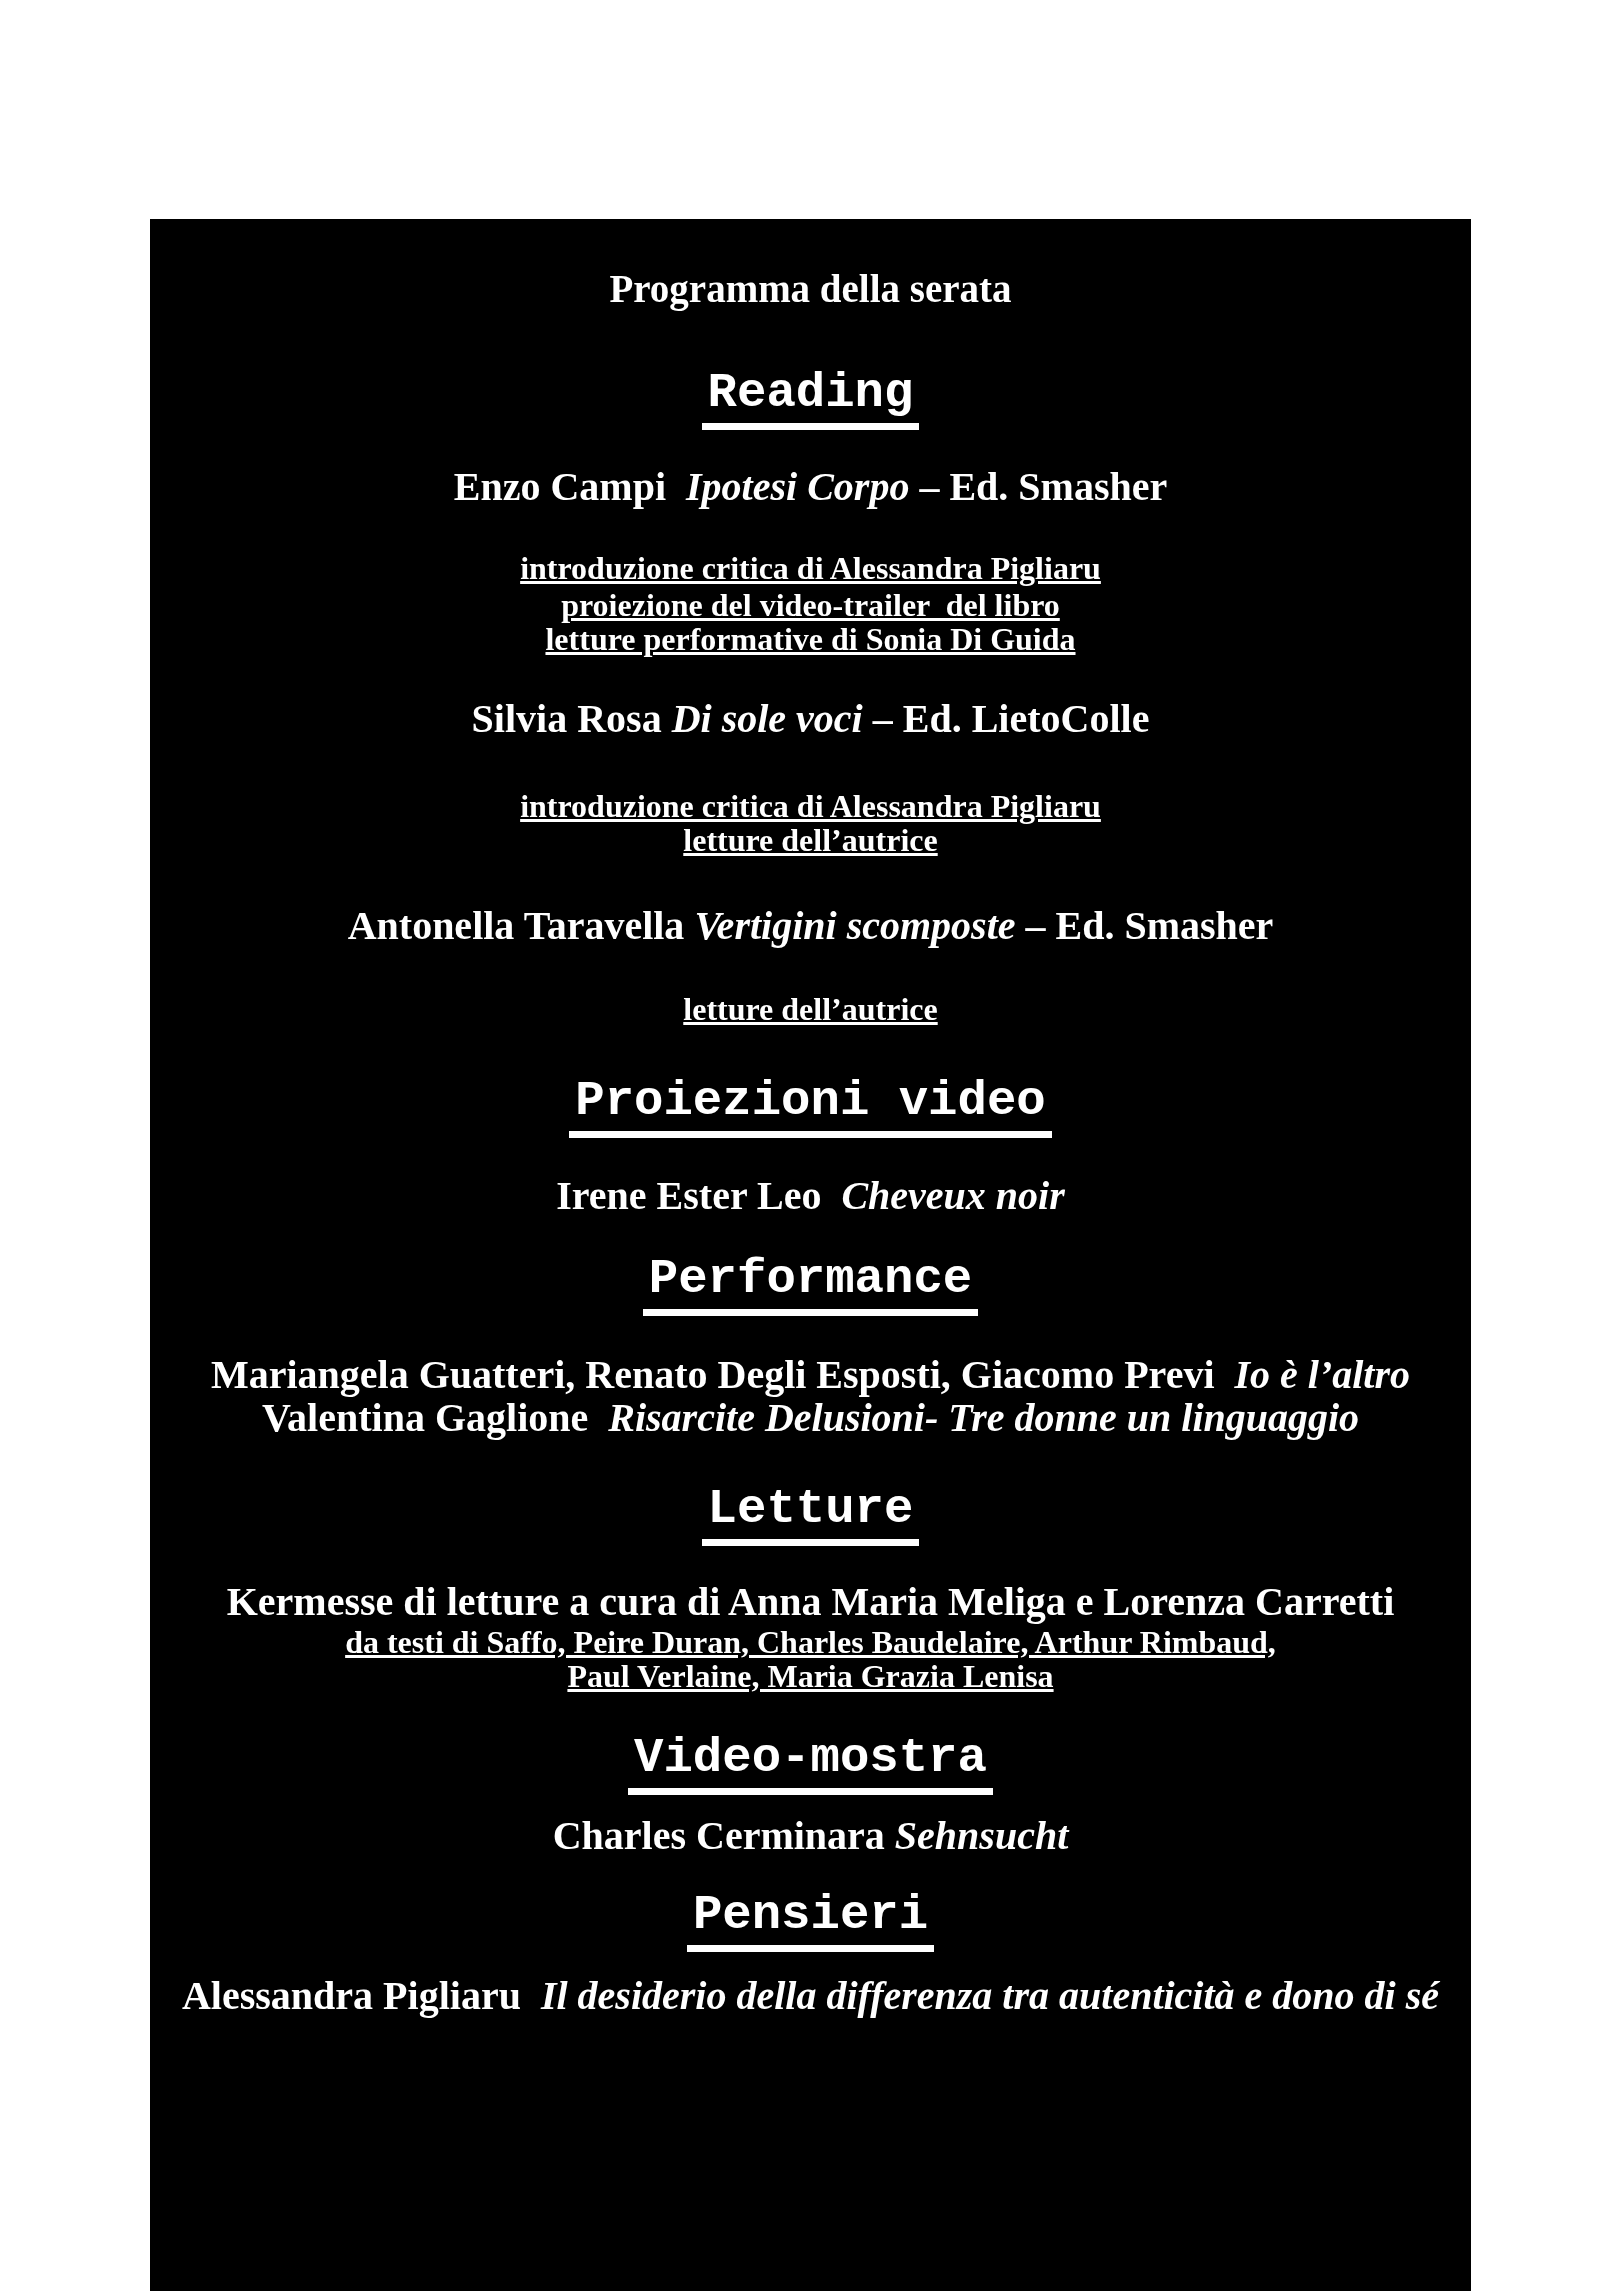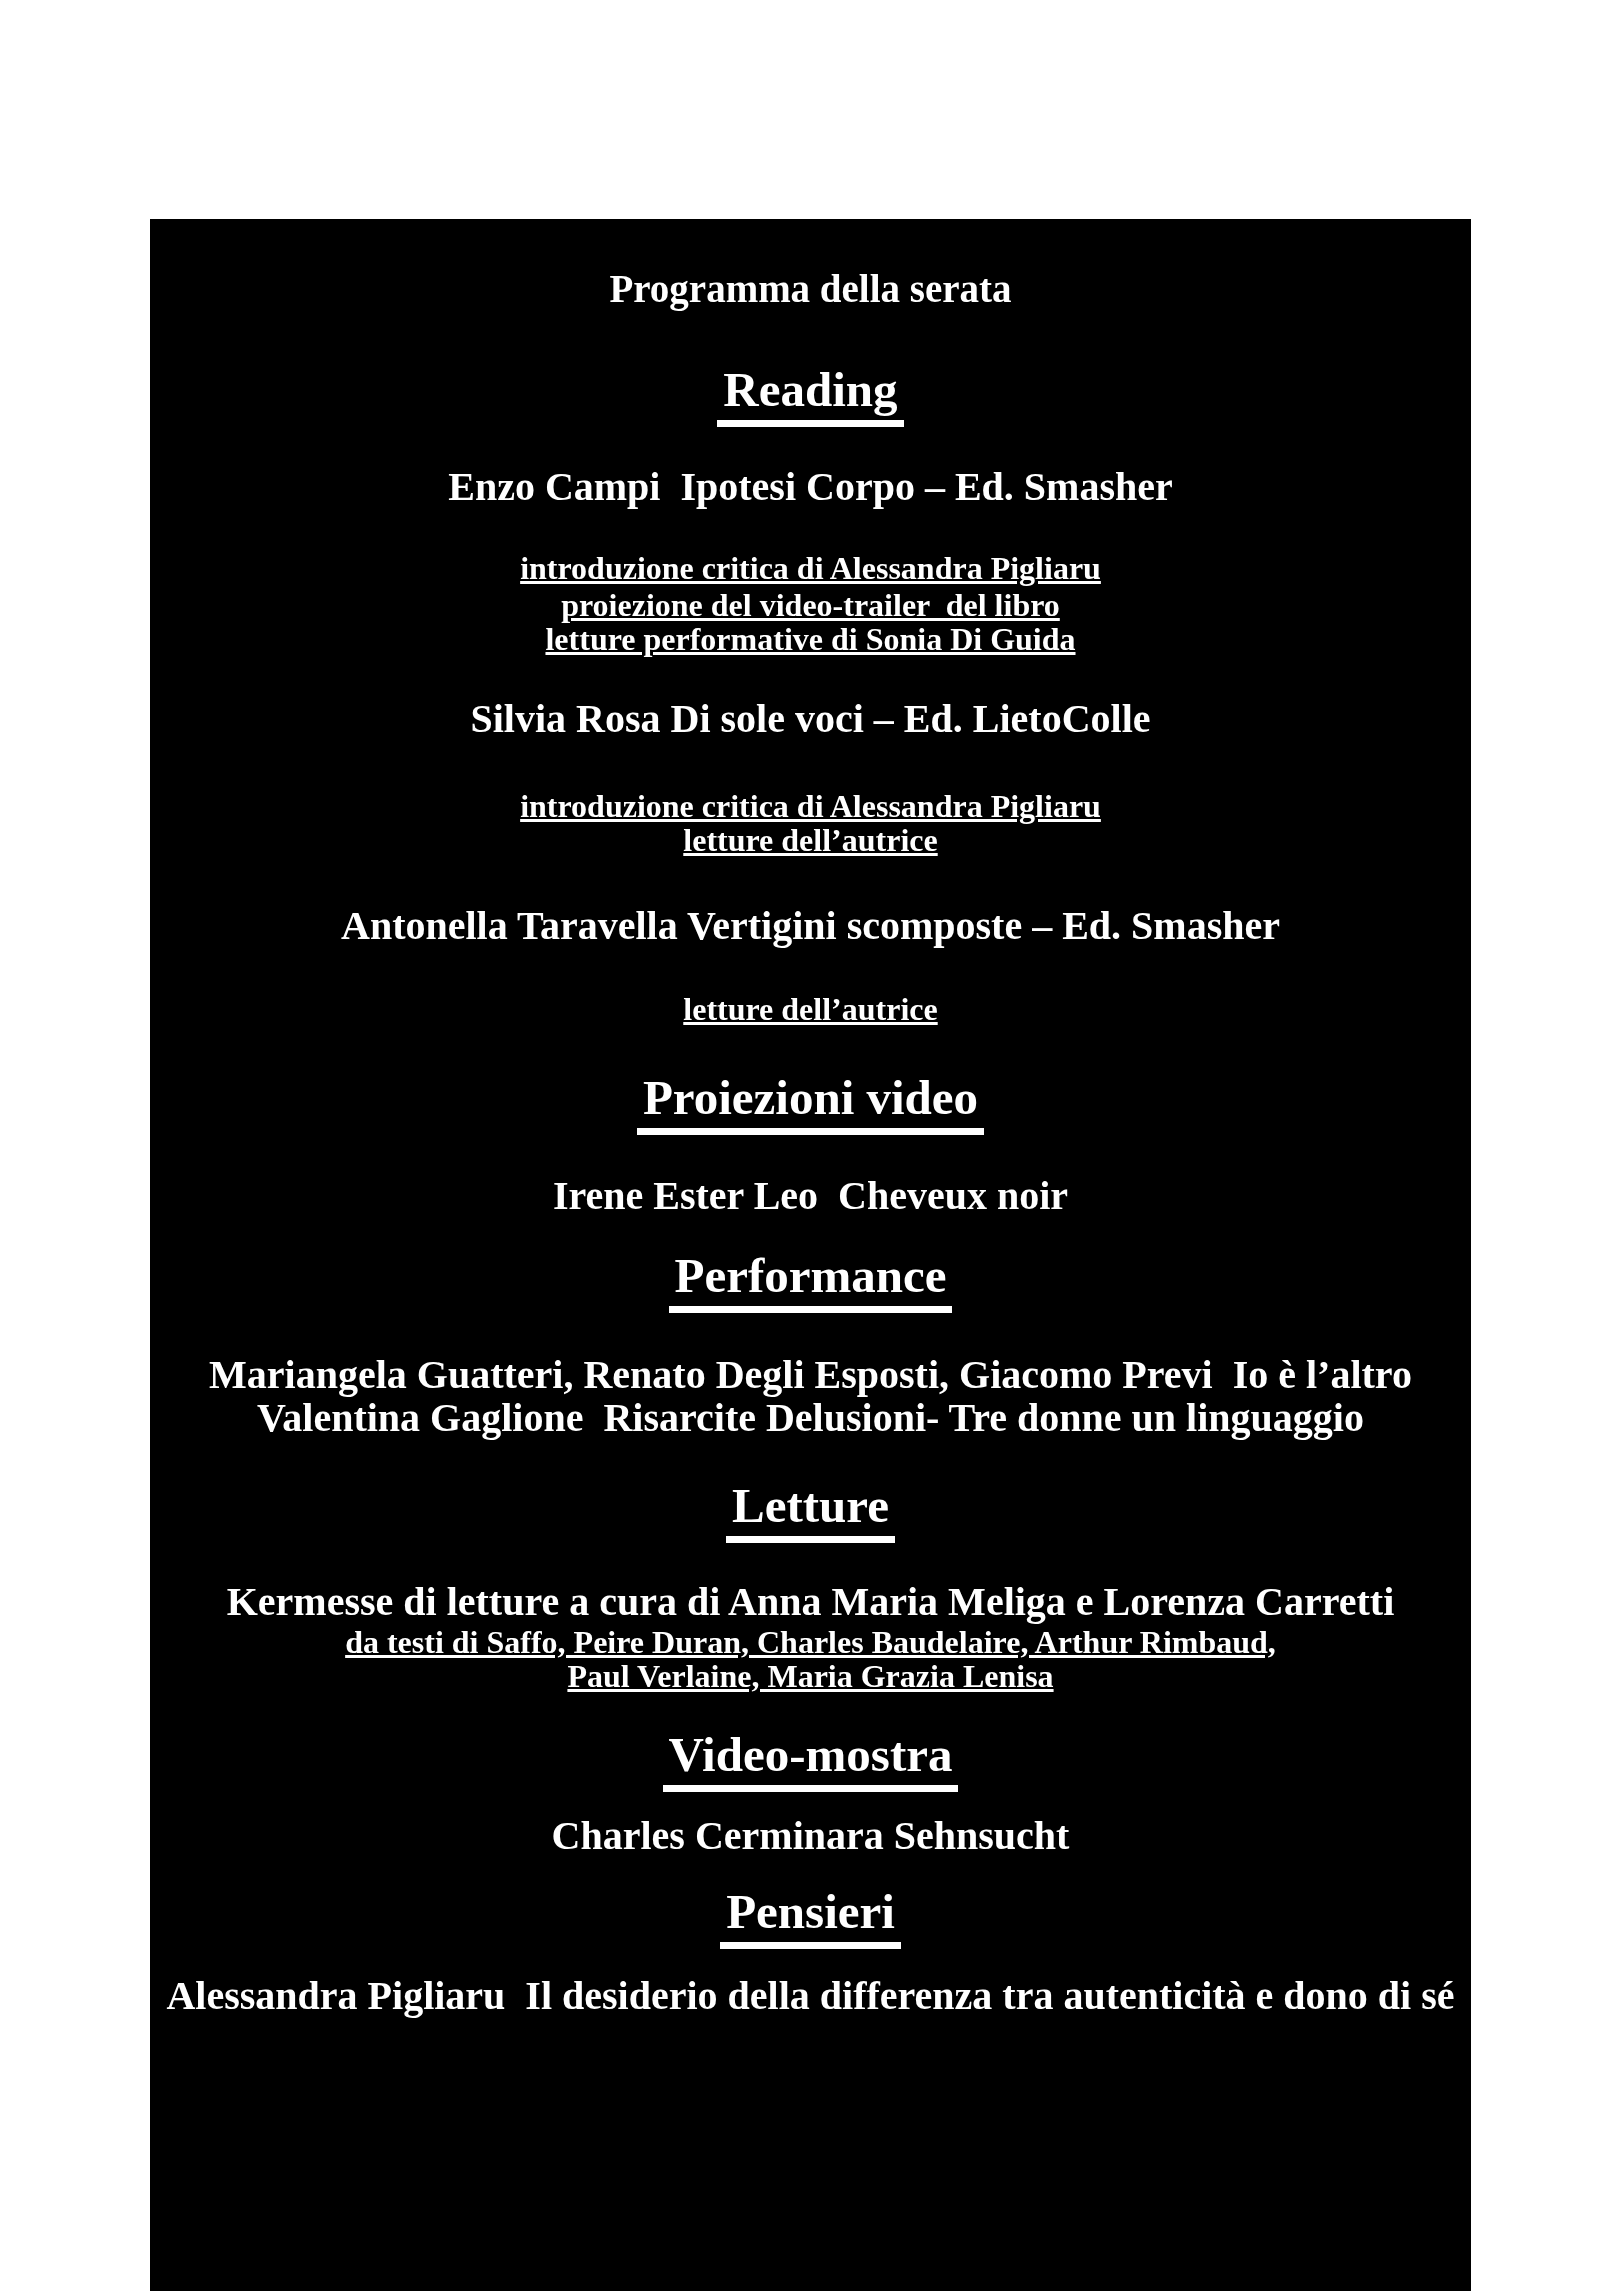--- a/index.html
+++ b/index.html
@@ -11,22 +11,22 @@
     color:#ffffff;
     font-family:"Liberation Serif","DejaVu Serif",serif;
     font-weight:bold;
     white-space:pre;
     line-height:1.12;
   }
   .sz-title{font-size:39px;}
   .sz-head{font-size:49px;}
   .sz-item{font-size:40px;}
   .sz-detail{font-size:32px;text-decoration:underline;}
-  .hd{display:inline-block;border-bottom:7.8px solid #ffffff;padding:0 5.9px 2px 5.9px;}
-  .it{}
+  .hd{display:inline-block;border-bottom:7.8px solid #ffffff;padding:0 5.9px 2px 5.9px;font-family:Liberation Mono, monospace;}
+  .it{font-style:italic;}
 </style>
 </head>
 <body>
 
 <div class="page">
   <div class="panel">
 
     <div class="line sz-title" style="top:48px">Programma della serata</div>
 
     <div class="line sz-head" style="top:144px"><span class="hd">Reading</span></div>

